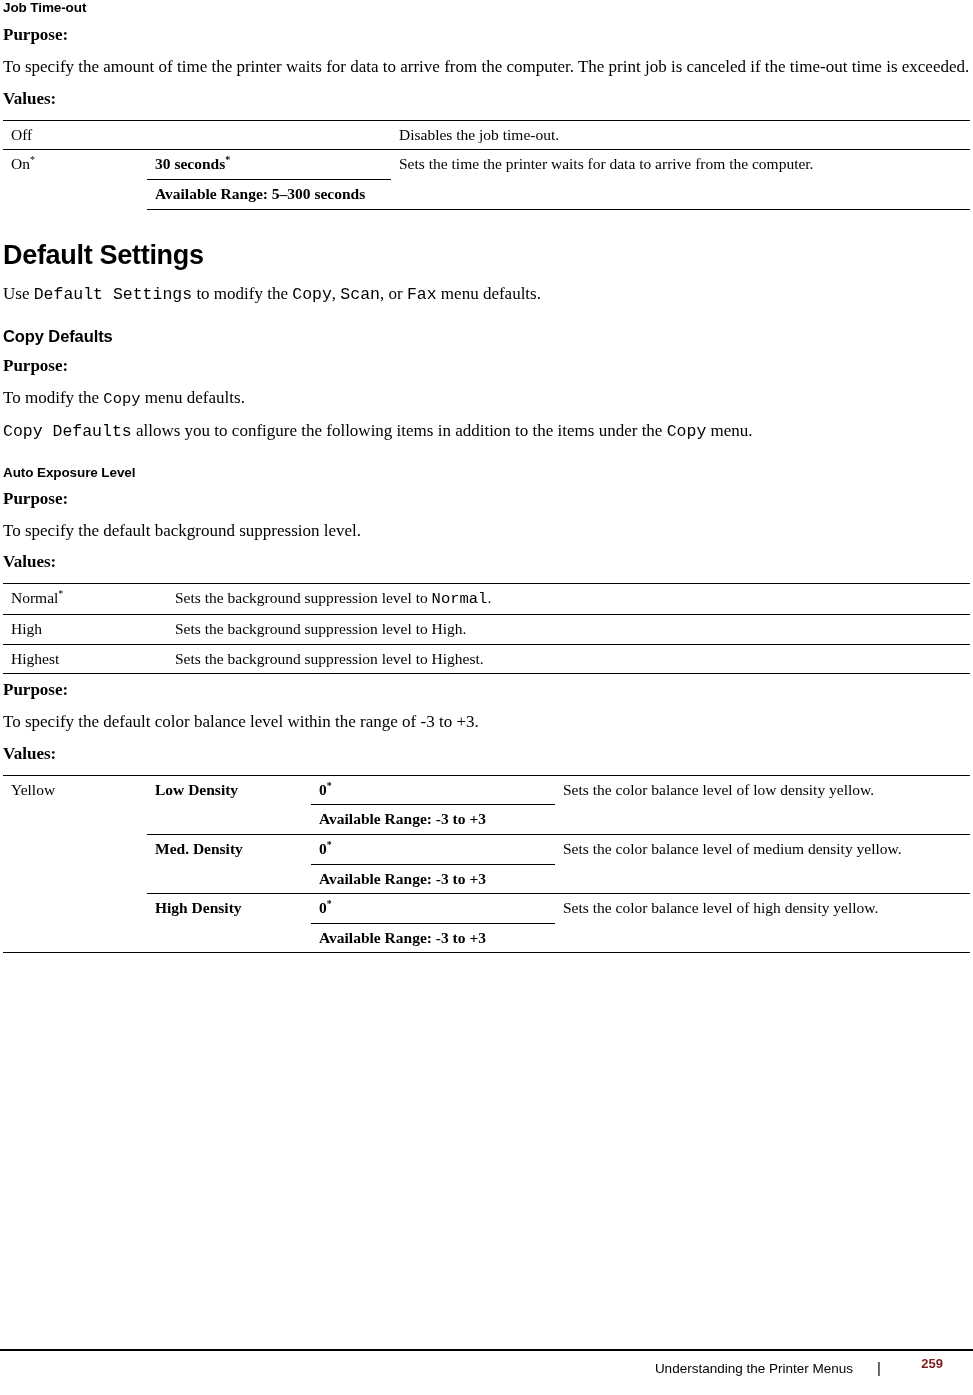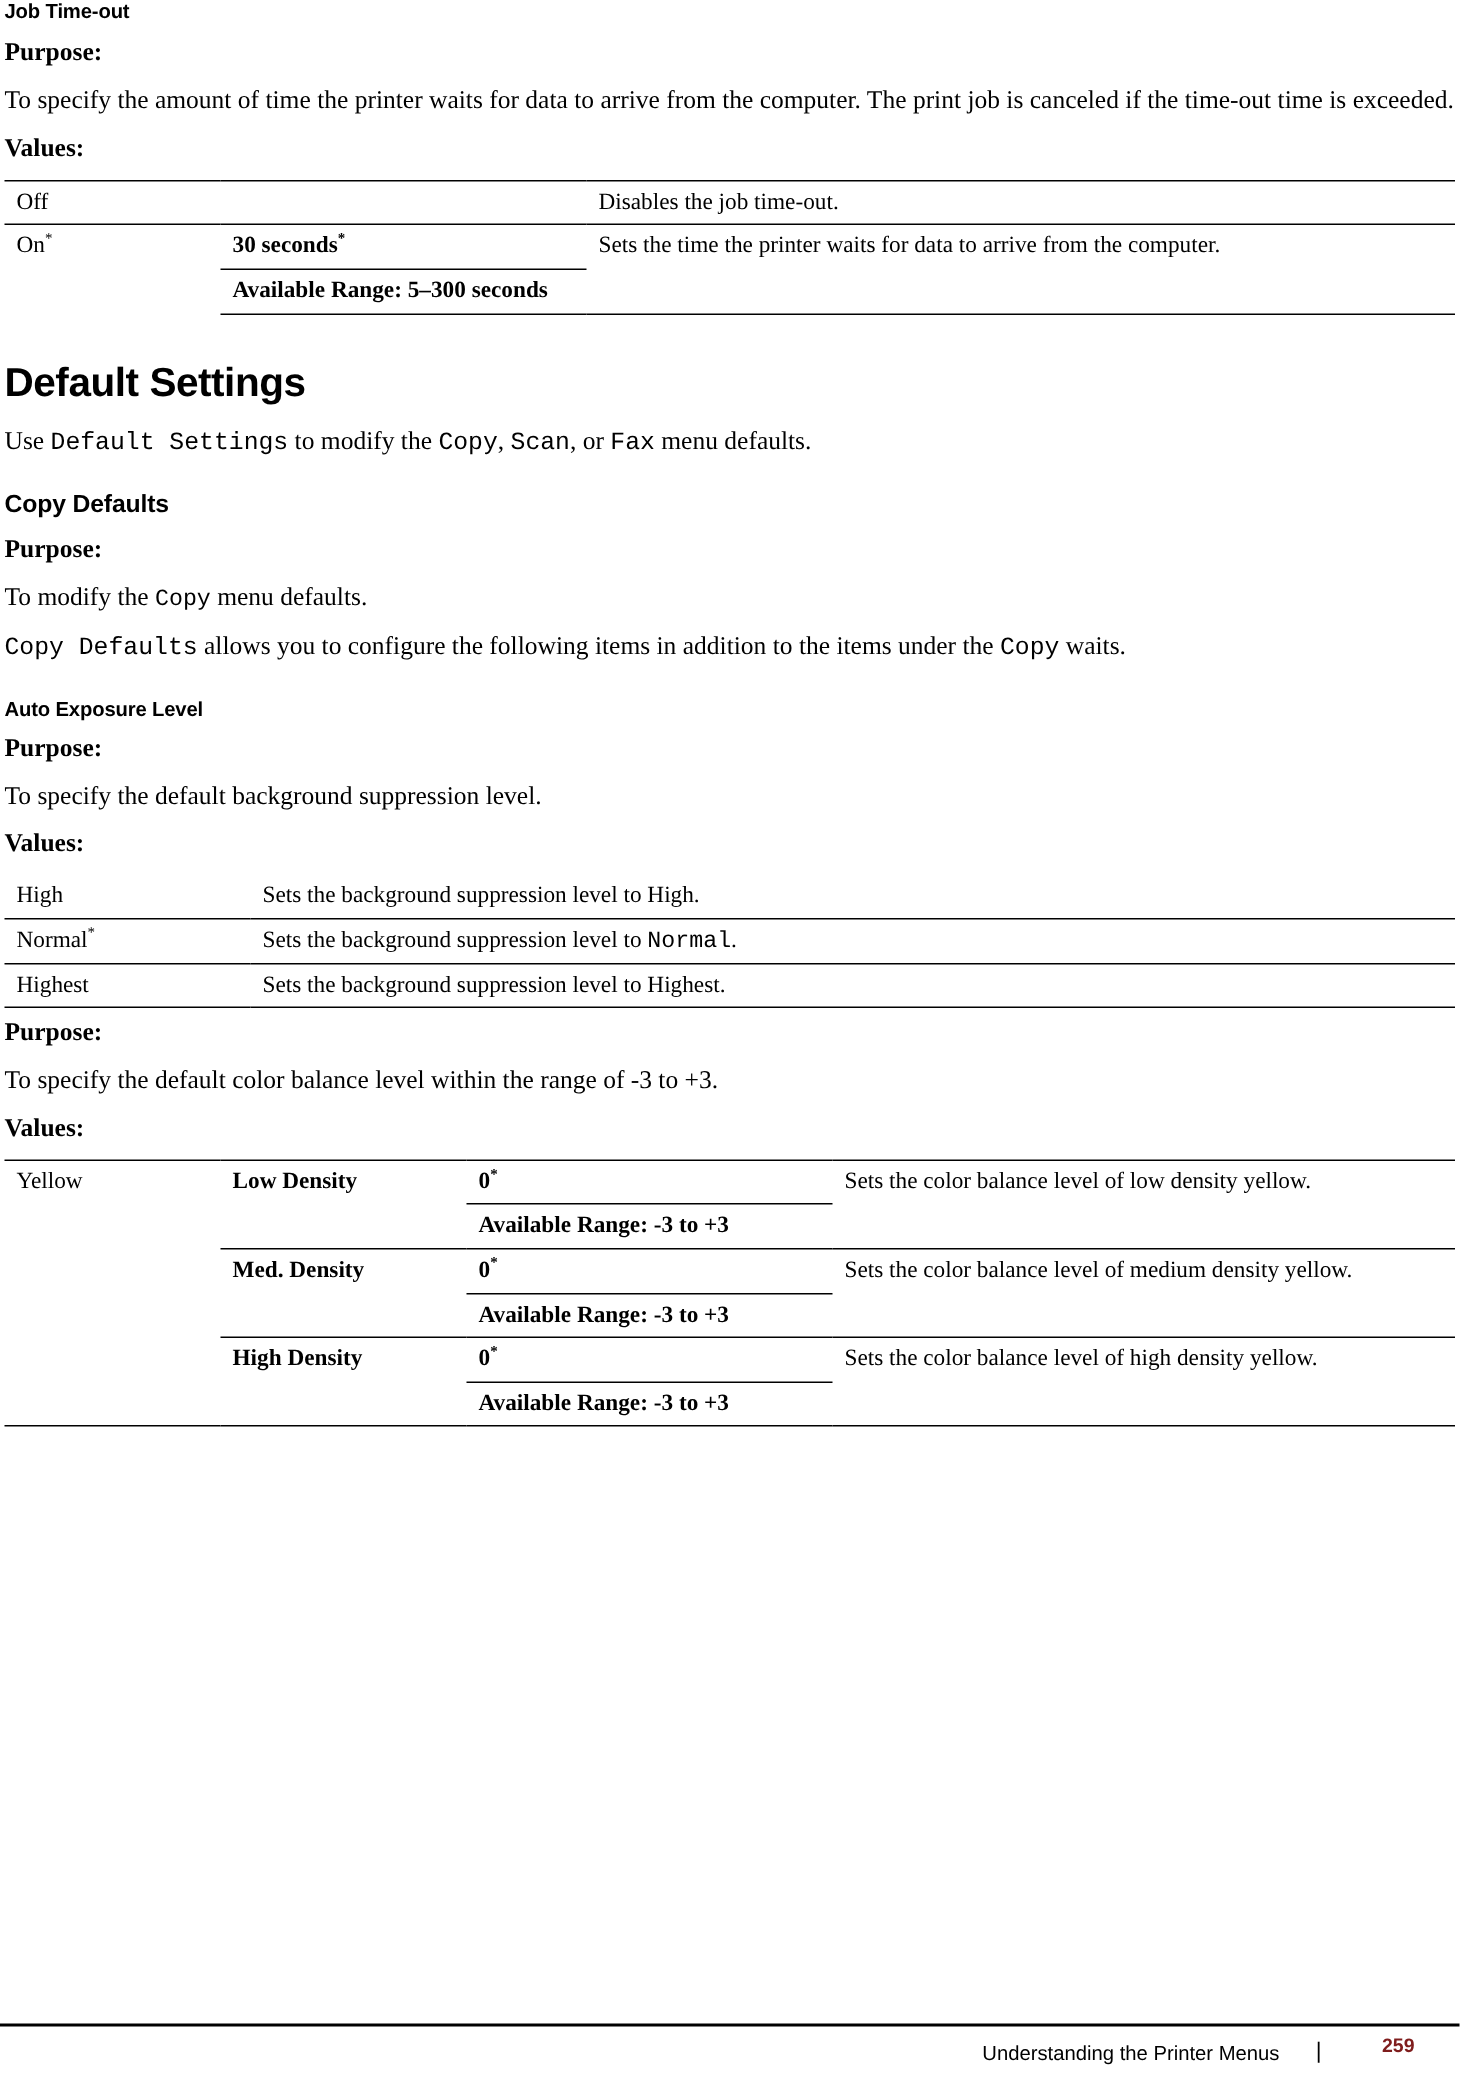--- a/index.html
+++ b/index.html
@@ -171,36 +171,36 @@
       </tr>
     </tbody>
       </table>
 
     <h1 class="big-head">Default Settings</h1>
     <p class="para"><span>Use </span><span class="mono-big">Default Settings</span><span> to modify the </span><span class="mono-big">Copy</span><span>, </span><span class="mono-big">Scan</span><span>, or </span><span class="mono-big">Fax</span><span> menu defaults.</span></p>
 
     <h2 class="mid-head">Copy Defaults</h2>
     <p class="label">Purpose:</p>
     <p class="para"><span>To modify the </span><span class="mono">Copy</span><span> menu defaults.</span></p>
-    <p class="para"><span class="mono-big">Copy Defaults</span><span> allows you to configure the following items in addition to the items under the </span><span class="mono-big">Copy</span><span> waits.</span></p>
+    <p class="para"><span class="mono-big">Copy Defaults</span><span> allows you to configure the following items in addition to the items under the </span><span class="mono-big">Copy</span><span> menu.</span></p>
 
     <h4 class="small-head">Auto Exposure Level</h4>
     <p class="label">Purpose:</p>
     <p class="para">To specify the default background suppression level.</p>
     <p class="label">Values:</p>
 
     <table class="vals">
       <tbody>
           <tr>
+        <td class="bt bb-thin col-b"><span>Normal</span><sup>*</sup></td>
+        <td class="bt bb-thin"><span>Sets the background suppression level to </span><span class="mono">Normal</span><span>.</span></td>
+      </tr>
+      <tr>
         <td class="bb-thin col-b">High</td>
         <td class="bb-thin">Sets the background suppression level to High.</td>
-      </tr>
-      <tr>
-        <td class="bt bb-thin col-b"><span>Normal</span><sup>*</sup></td>
-        <td class="bt bb-thin"><span>Sets the background suppression level to </span><span class="mono">Normal</span><span>.</span></td>
       </tr>
       <tr>
         <td class="bb col-b">Highest</td>
         <td class="bb">Sets the background suppression level to Highest.</td>
       </tr>
     </tbody>
       </table>
 
     <p class="label">Purpose:</p>
     <p class="para">To specify the default color balance level within the range of -3 to +3.</p>

